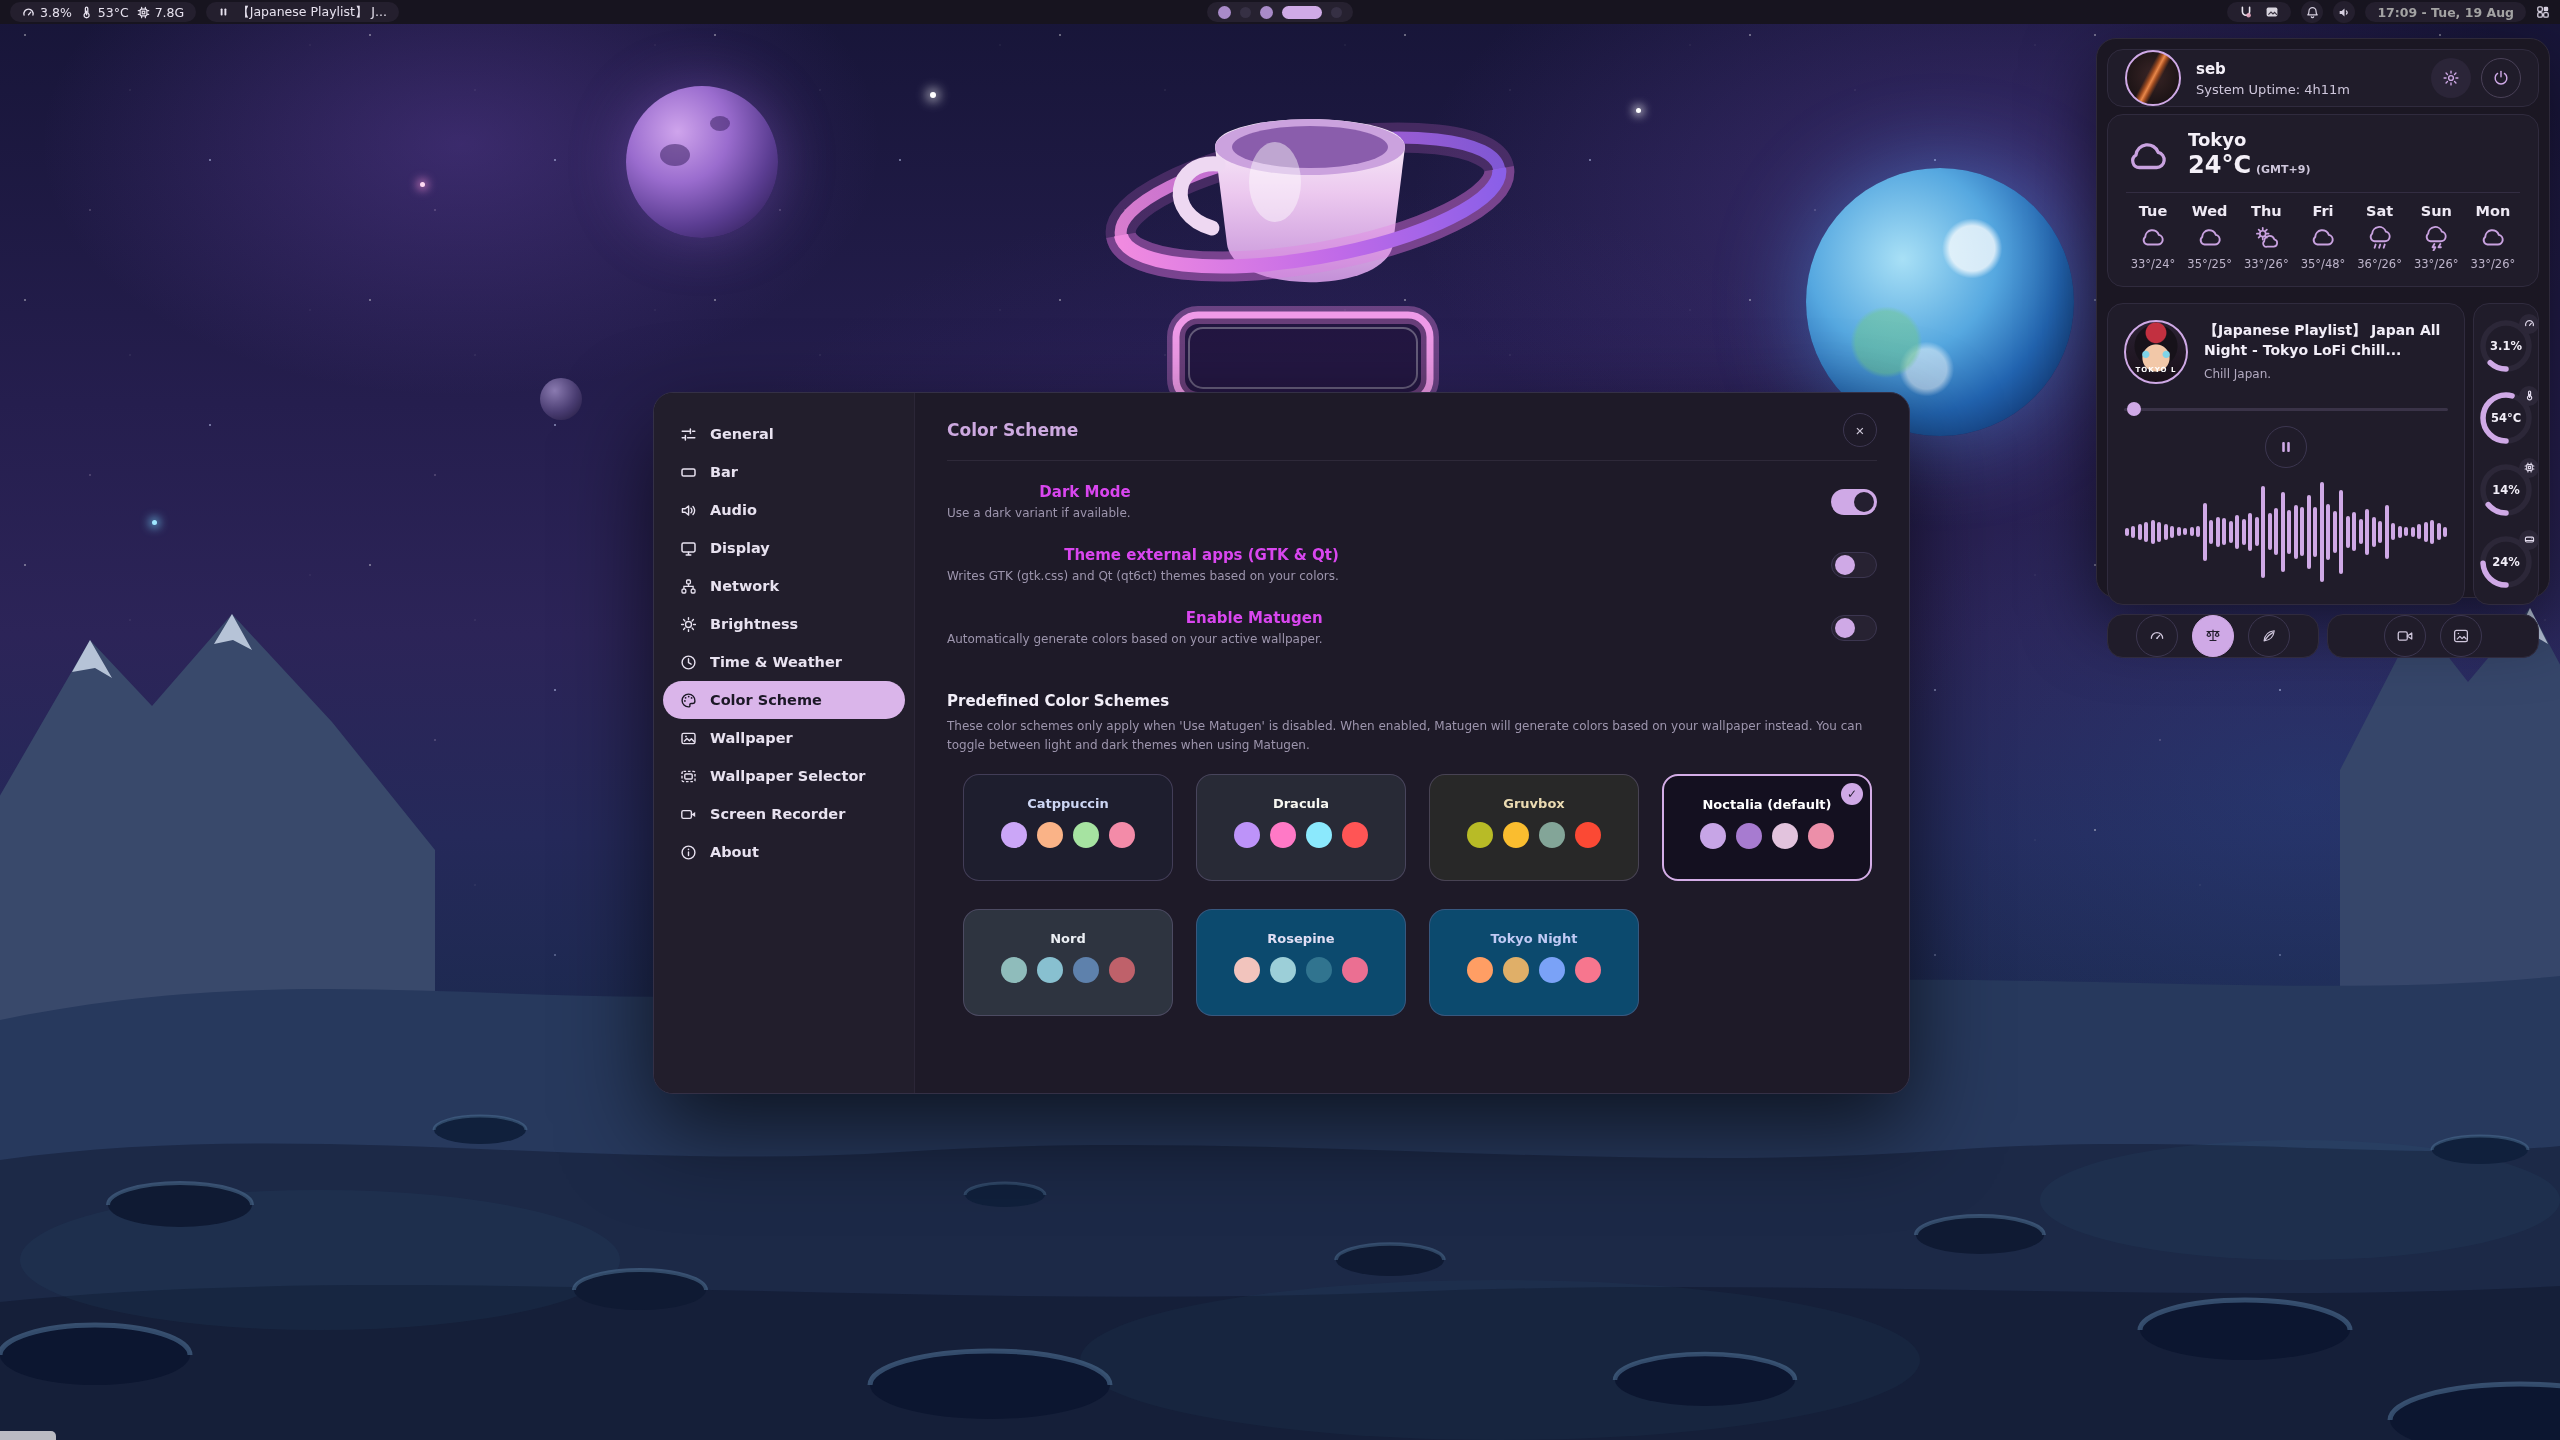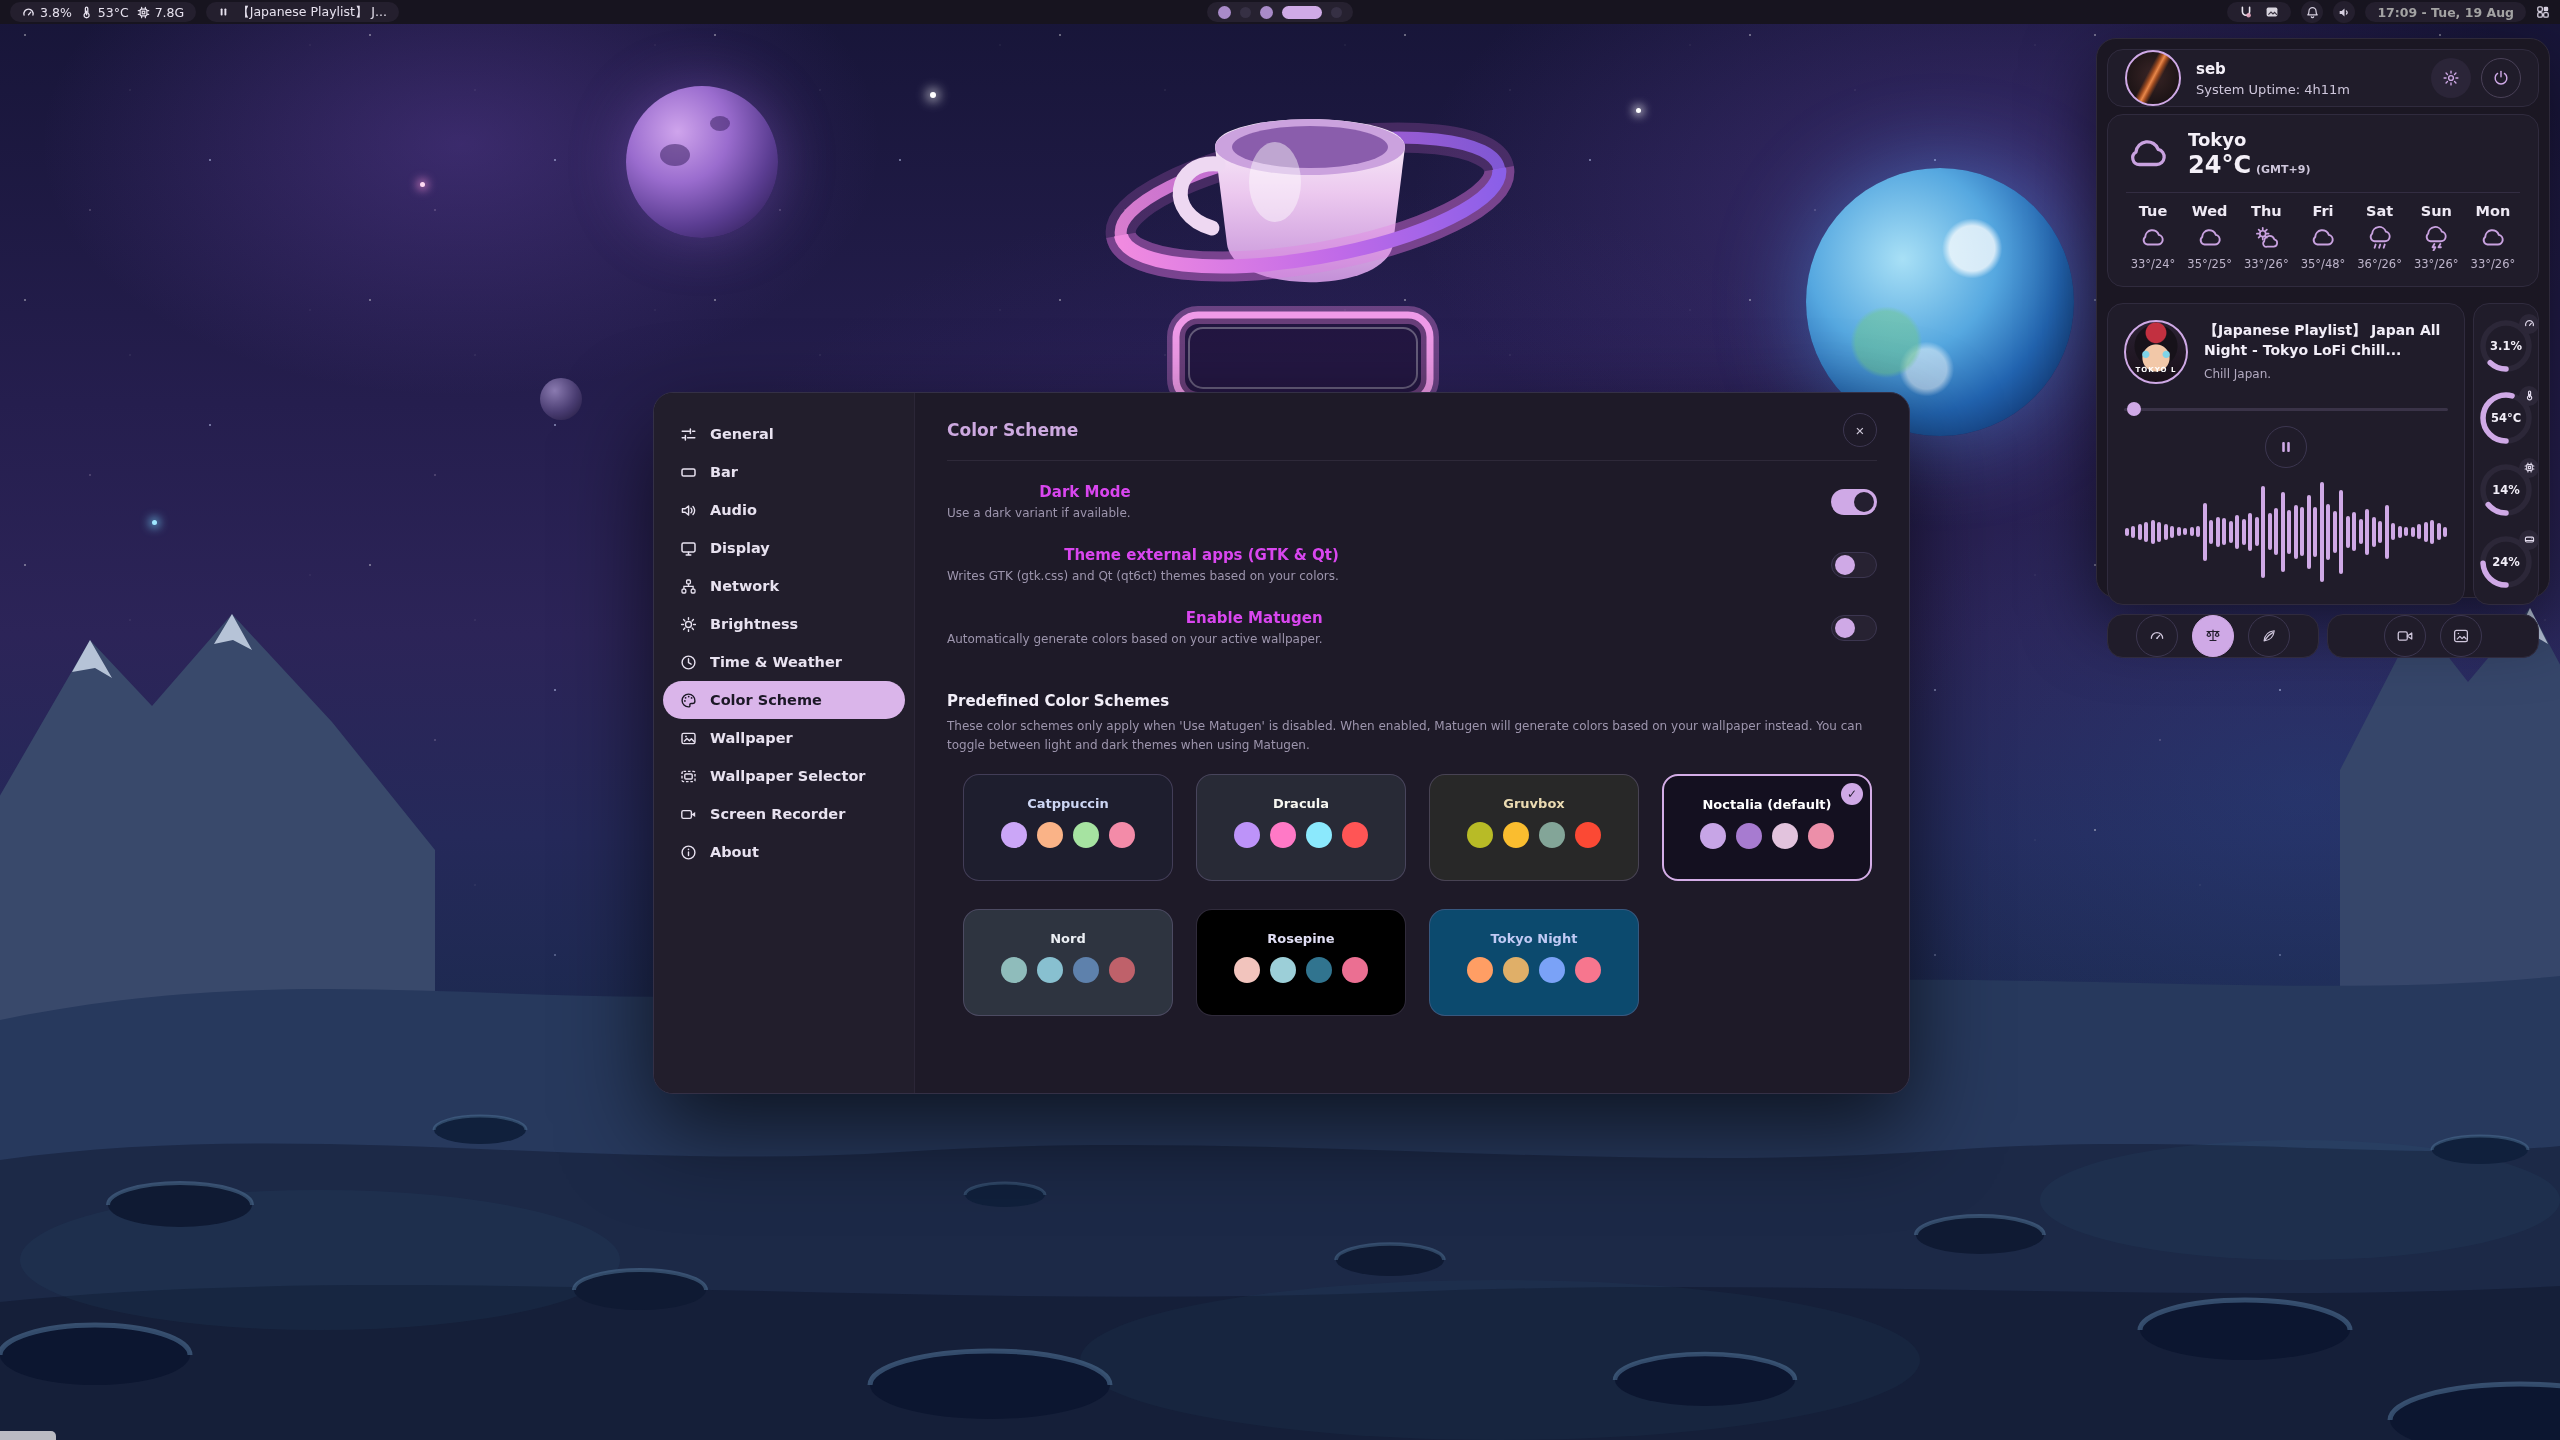--- a/index.html
+++ b/index.html
@@ -109,21 +109,21 @@
     background:
       linear-gradient(118deg, transparent 40%, #a04c20 46%, #e8874a 50%, #a04c20 54%, transparent 60%),
       radial-gradient(circle at 50% 45%, #3a2526 0%, #1b1315 75%);}
   .uname{font-size:15px;font-weight:bold;color:#f4f0f8;}
   .uptime{font-size:13px;color:#cfc7dc;margin-top:4px;}
   .ubtns{margin-left:auto;display:flex;gap:10px;}
   .cbtn{width:40px;height:40px;border-radius:50%;display:flex;align-items:center;justify-content:center;
     color:#cfa9e6;background:#2b2538;}
   .cbtn.ghost{background:transparent;border:1px solid #4a4158;}
   .weather{height:188px;margin-top:7px;padding:15px 18px;}
-  .wtop{display:flex;align-items:flex-start;gap:16px;}
+  .wtop{display:flex;align-items:flex-end;gap:16px;}
   .wcity{font-size:18px;font-weight:bold;color:#f4f0f8;line-height:1.15;}
   .wtemp{font-size:24px;font-weight:bold;color:#f4f0f8;}
   .wtz{font-size:11px;font-weight:bold;color:#cfc7dc;margin-left:5px;}
   .wdiv{border-top:1px solid #332d42;margin:13px 0 10px 0;}
   .fdays{display:flex;justify-content:space-between;}
   .fday{display:flex;flex-direction:column;align-items:center;gap:6px;width:54px;}
   .fd-name{font-size:14.5px;font-weight:bold;color:#eee9f4;}
   .fd-temp{font-size:11.5px;color:#bdb4ca;white-space:nowrap;}
   .wicon{color:#c9a2e0;}
   .midrow{display:flex;gap:8px;margin-top:16px;height:302px;}
@@ -544,21 +544,21 @@
       </div>
       <div class="scheme-card" style="background: rgb(46, 52, 64);">
         <div class="scheme-name" style="color: rgb(236, 239, 244);">Nord</div>
         <div class="swatches">
           <span class="sw" style="background: rgb(143, 188, 187);"></span>
           <span class="sw" style="background: rgb(136, 192, 208);"></span>
           <span class="sw" style="background: rgb(94, 129, 172);"></span>
           <span class="sw" style="background: rgb(191, 97, 106);"></span>
         </div>
       </div>
-      <div class="scheme-card" style="background: #000000;">
+      <div class="scheme-card" style="background: #0c4a6e;">
         <div class="scheme-name" style="color: rgb(224, 222, 244);">Rosepine</div>
         <div class="swatches">
           <span class="sw" style="background: rgb(242, 196, 189);"></span>
           <span class="sw" style="background: rgb(156, 207, 216);"></span>
           <span class="sw" style="background: rgb(49, 116, 143);"></span>
           <span class="sw" style="background: rgb(235, 111, 146);"></span>
         </div>
       </div>
       <div class="scheme-card" style="background: #0c4a6e;">
         <div class="scheme-name" style="color: rgb(192, 202, 245);">Tokyo Night</div>

